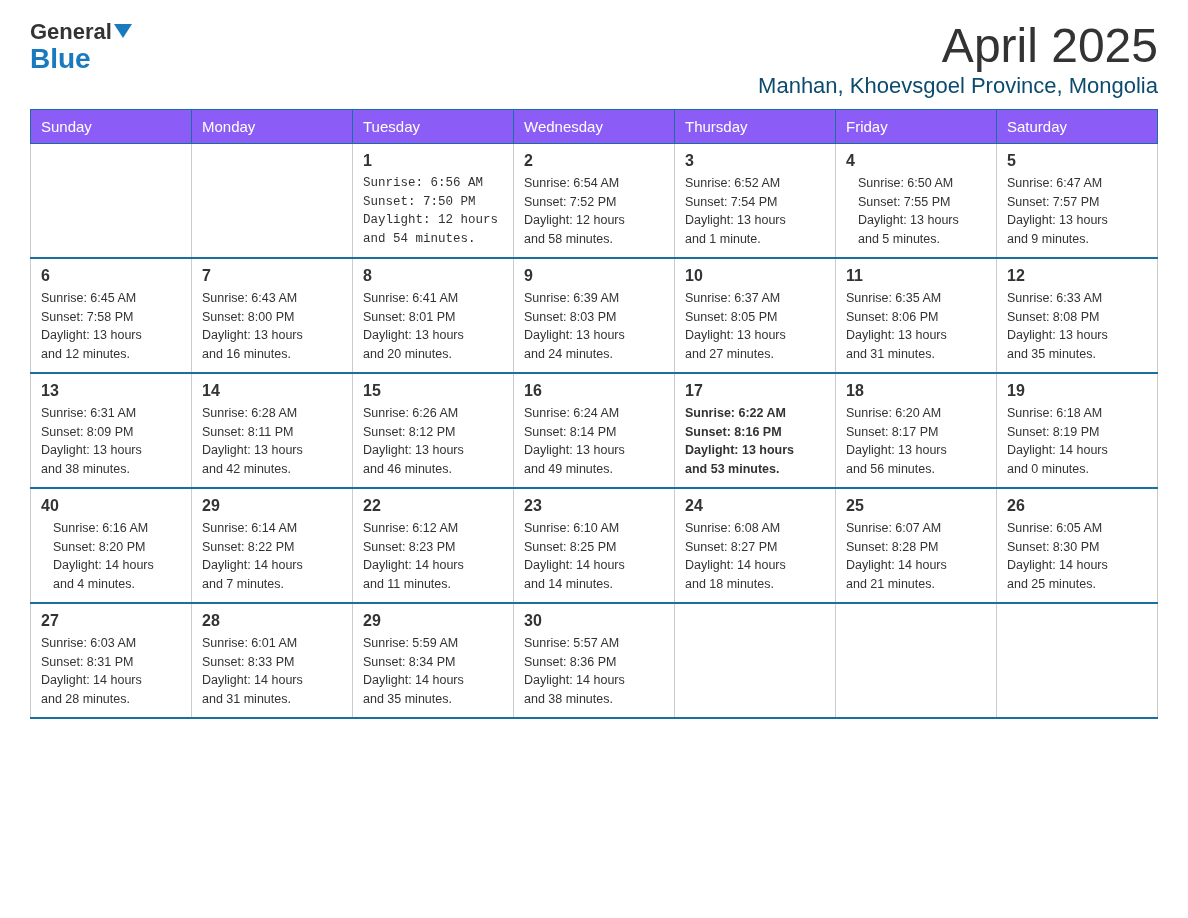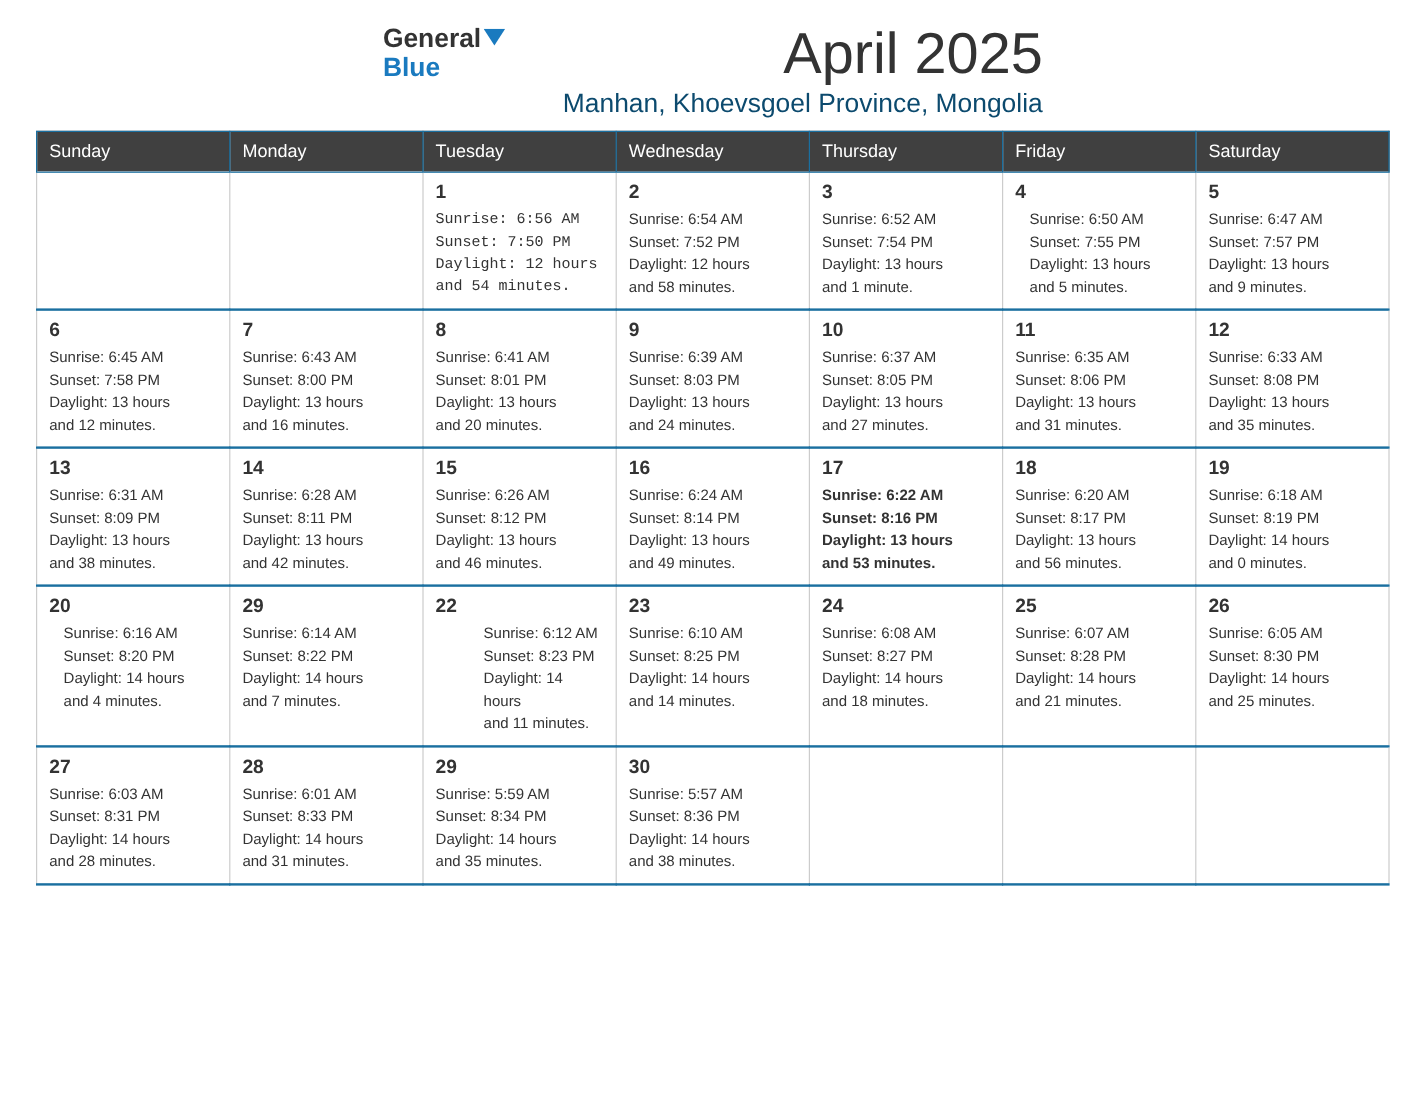--- a/index.html
+++ b/index.html
@@ -4,21 +4,21 @@
   <style>
     * { box-sizing: border-box; margin: 0; padding: 0; }
     body {
       font-family: Arial, sans-serif;
       background: #fff;
       padding: 20px 30px;
       color: #333;
     }
     .header {
       display: flex;
-      justify-content: center;
+      justify-content: space-between;
       align-items: flex-start;
       margin-bottom: 10px;
       gap: 48px;
     }
     .logo {
       display: flex;
       flex-direction: column;
       align-items: flex-start;
     }
     .logo-text {
@@ -40,21 +40,21 @@
       font-size: 22px;
       color: #0c4a6e;
       font-weight: normal;
     }
     .calendar {
       width: 100%;
       border-collapse: collapse;
       margin-top: 10px;
     }
     .calendar thead tr {
-      background-color: #404040;
+      background-color: #8b5cf6;
     }
     .calendar thead th {
       color: #fff;
       padding: 8px 10px;
       font-size: 15px;
       font-weight: normal;
       text-align: left;
       border: 1px solid #1a6fa0;
     }
     .calendar tbody td {
@@ -89,21 +89,21 @@
 <body>
 
 <div class="header">
   <div class="logo">
     <div style="display:flex;align-items:center;">
       <span class="logo-text">General</span>
       <svg width="18" height="18" viewBox="0 0 18 18" style="margin-left:2px;margin-top:2px;">
         <polygon points="0,0 18,0 9,14" fill="#1a7abf"></polygon>
       </svg>
     </div>
-    <span class="logo-text" style="color:#1a7abf;font-size:22px;">Blue</span>
+    <span class="logo-text" style="color:#1a7abf;font-size:28px;">Blue</span>
   </div>
   <div class="title-section">
     <h1 class="main-title">April 2025</h1>
     <h2 class="subtitle">Manhan, Khoevsgoel Province, Mongolia</h2>
   </div>
 </div>
 
 <table class="calendar">
   <thead>
     <tr>
@@ -253,36 +253,36 @@
         <td>
           <span class="day-number">19</span>
           <div class="day-info" style="white-space: pre-line;">Sunrise: 6:18 AM
 Sunset: 8:19 PM
 Daylight: 14 hours
 and 0 minutes.</div>
         </td>
       </tr>
       <tr>
         <td>
-          <span class="day-number">20</span>
+          <span class="day-number">40</span>
           <div class="day-info" style="white-space: pre-line; margin-left: 12px;">Sunrise: 6:16 AM
 Sunset: 8:20 PM
 Daylight: 14 hours
 and 4 minutes.</div>
         </td>
         <td>
           <span class="day-number">29</span>
           <div class="day-info" style="white-space: pre-line;">Sunrise: 6:14 AM
 Sunset: 8:22 PM
 Daylight: 14 hours
 and 7 minutes.</div>
         </td>
         <td>
           <span class="day-number">22</span>
-          <div class="day-info" style="white-space: pre-line; margin-left: 40px;">Sunrise: 6:12 AM
+          <div class="day-info" style="white-space: pre-line;">Sunrise: 6:12 AM
 Sunset: 8:23 PM
 Daylight: 14 hours
 and 11 minutes.</div>
         </td>
         <td>
           <span class="day-number">23</span>
           <div class="day-info" style="white-space: pre-line;">Sunrise: 6:10 AM
 Sunset: 8:25 PM
 Daylight: 14 hours
 and 14 minutes.</div>

